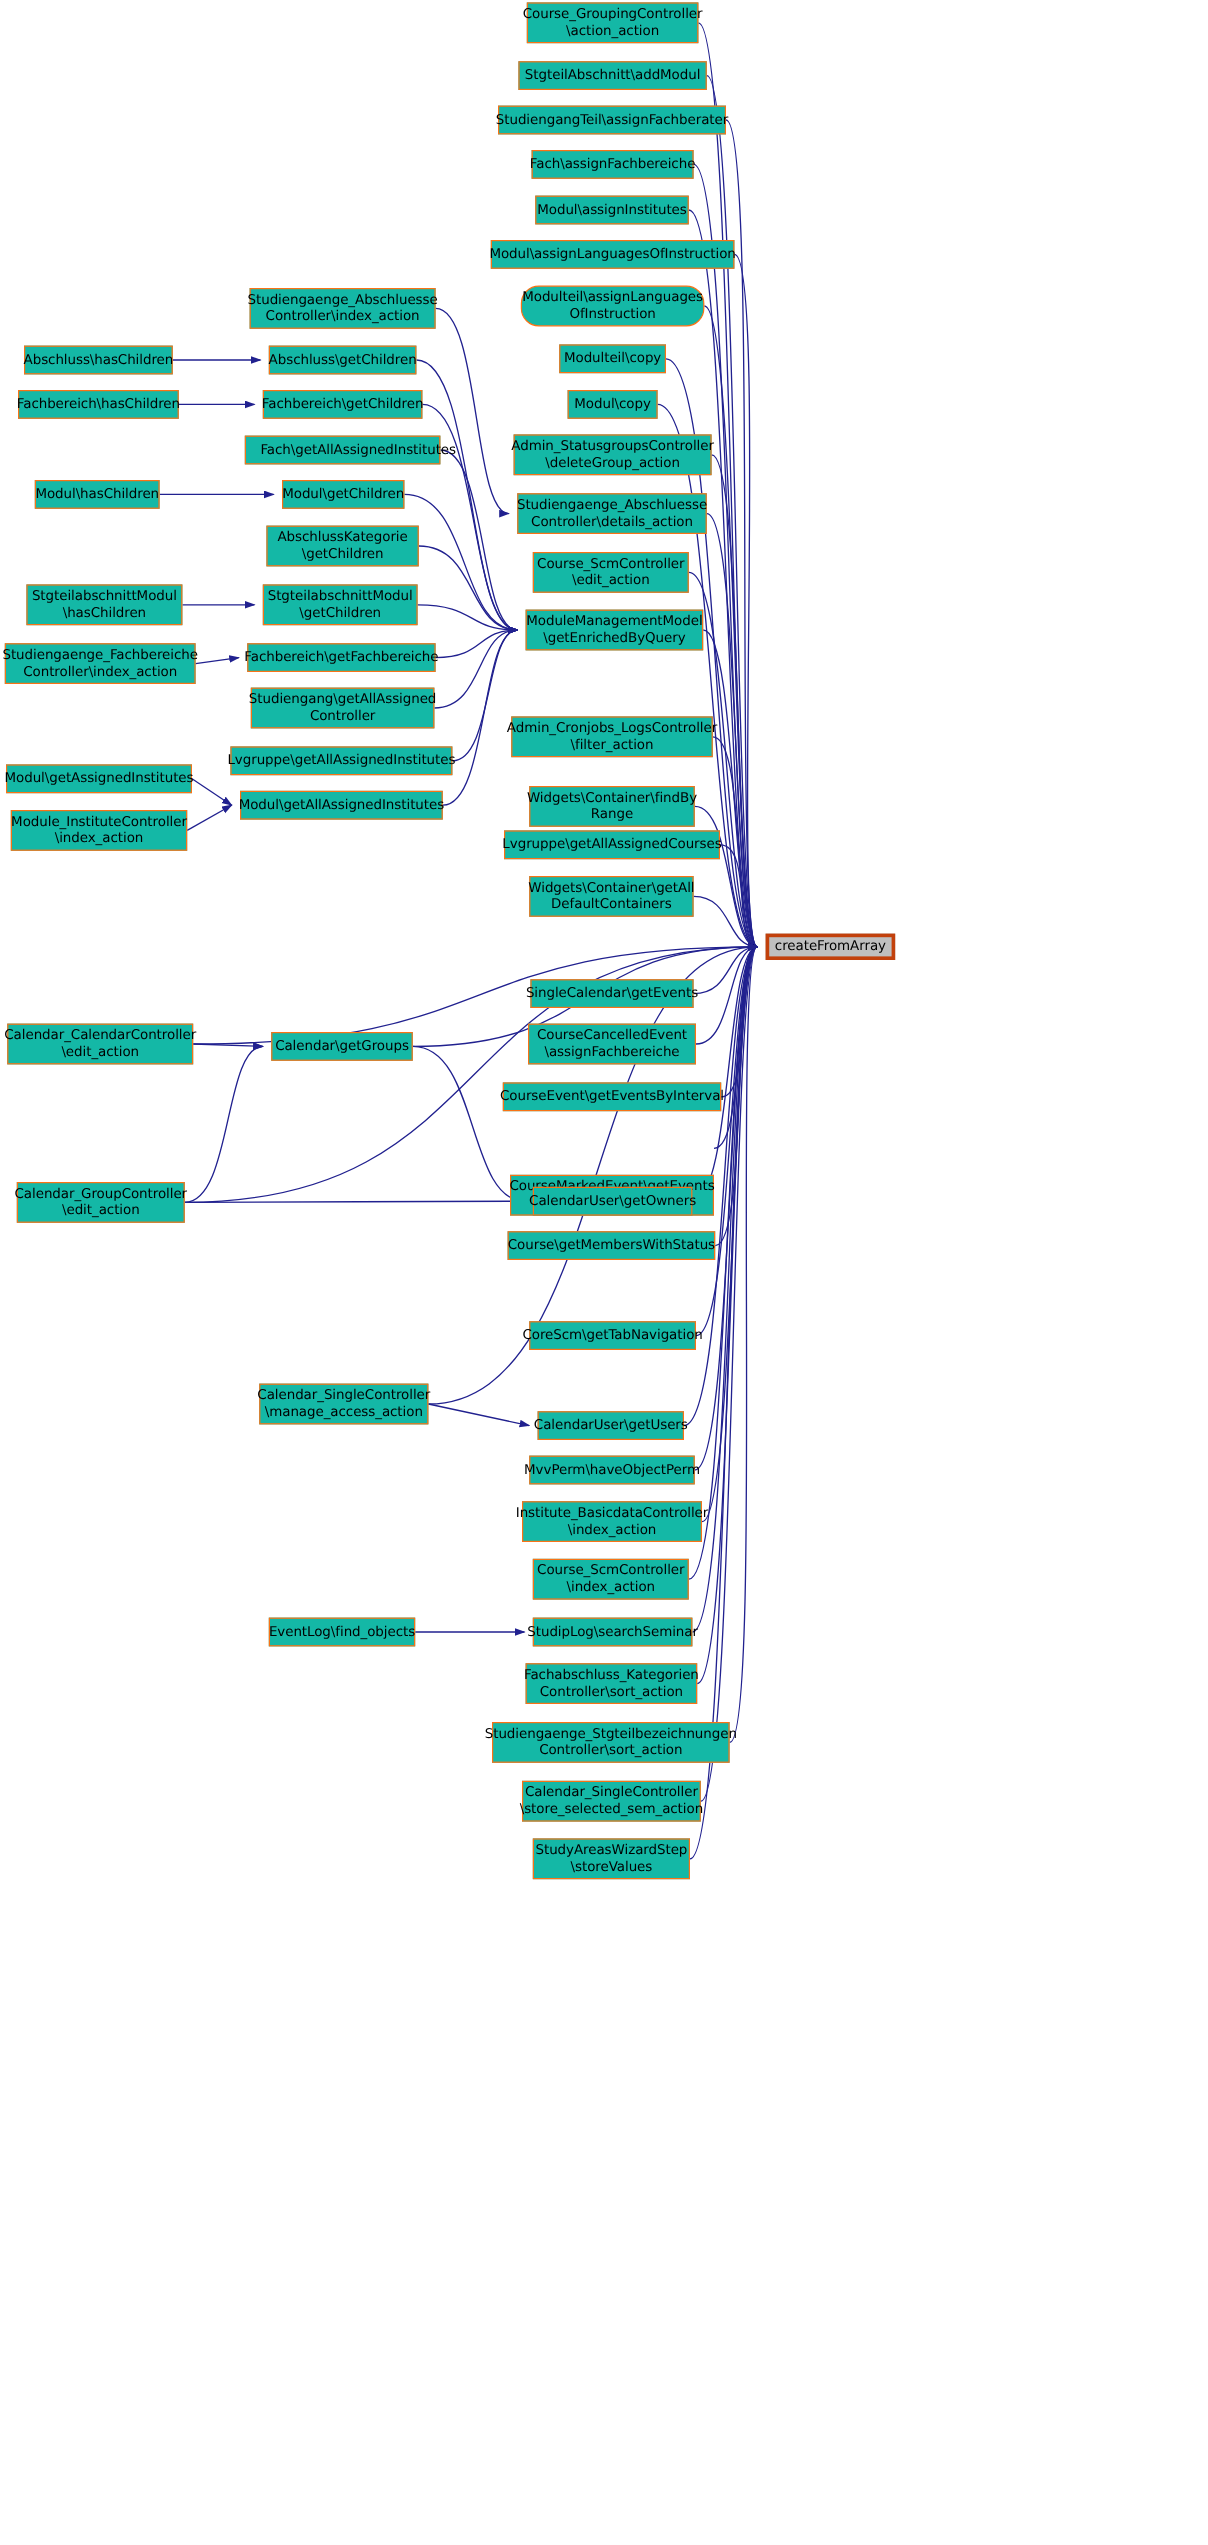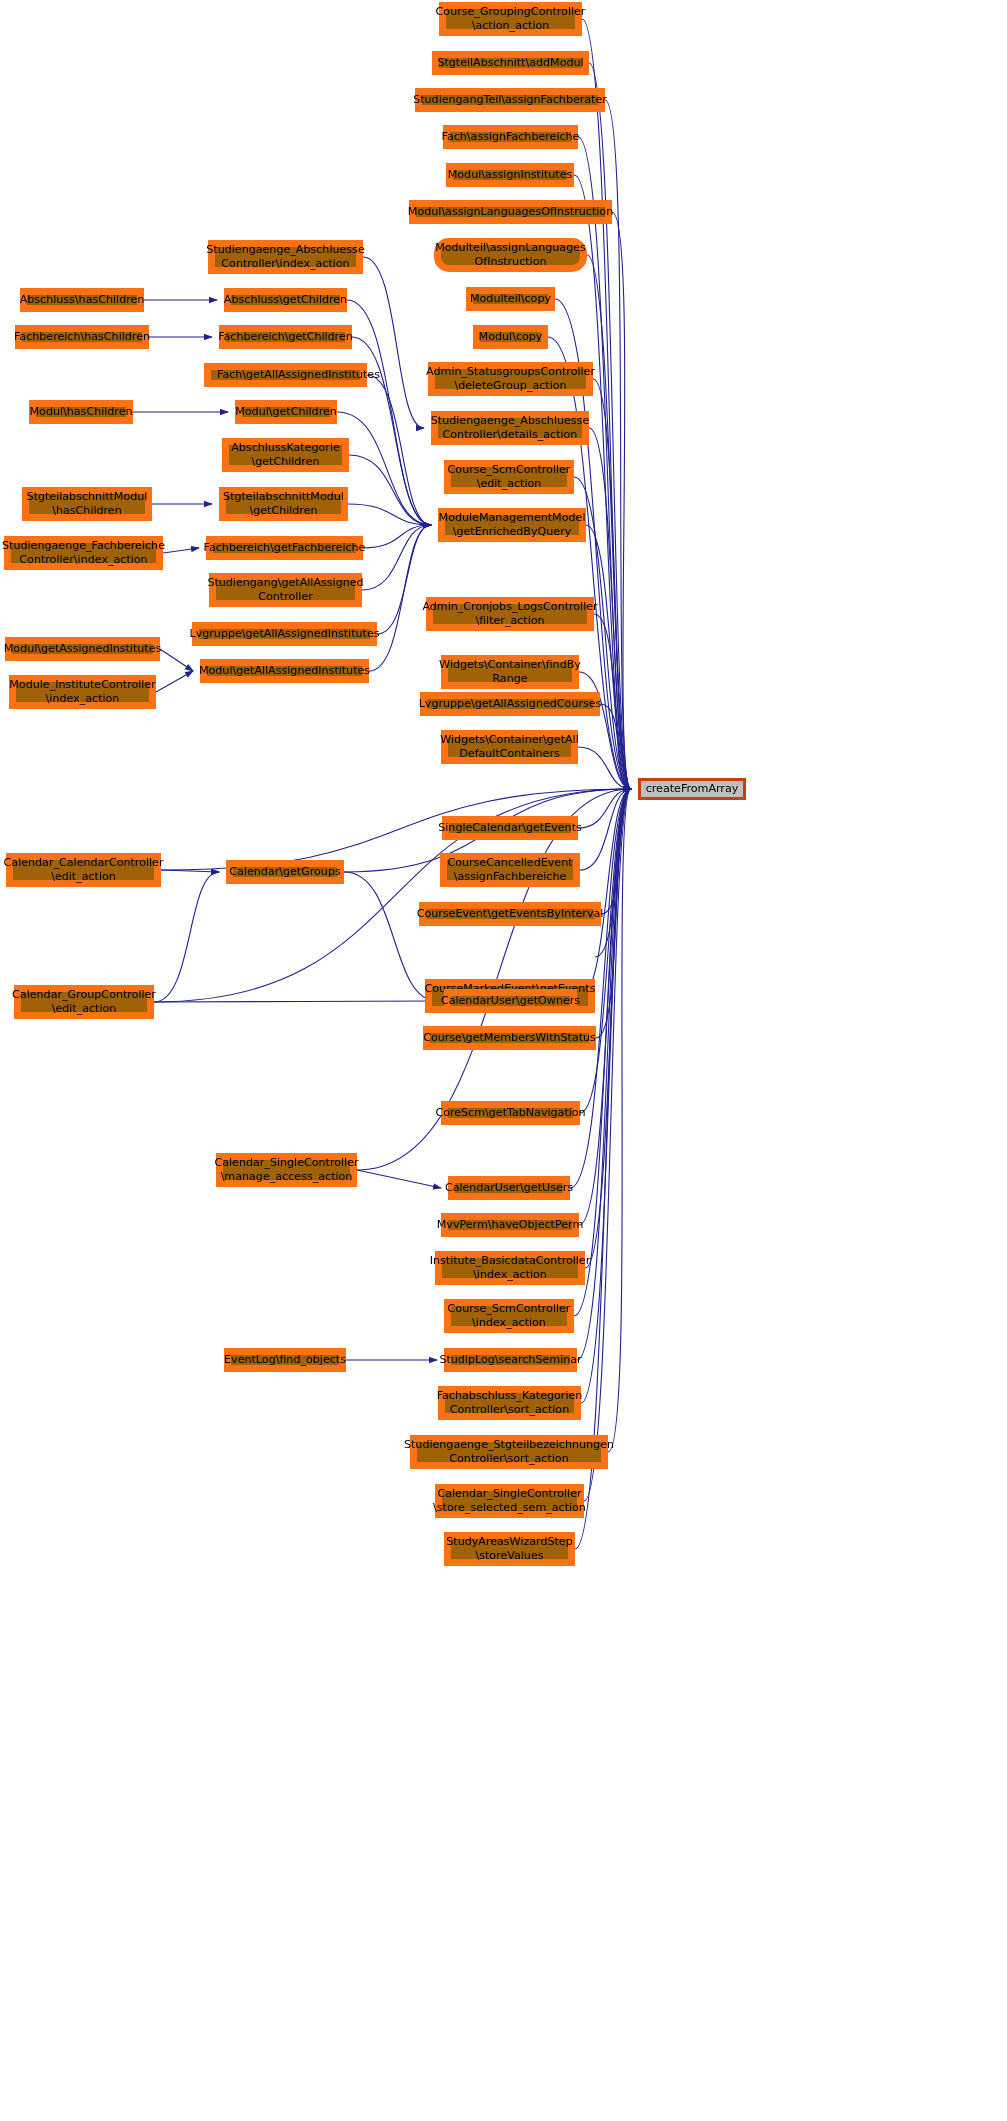--- a/index.html
+++ b/index.html
@@ -2,22 +2,22 @@
 <html><head>
 <meta charset="utf-8">
 <style>
   html,body{margin:0;padding:0;background:#ffffff;}
   body{font-family:"DejaVu Sans","Liberation Sans",sans-serif;}
   #canvas{position:relative;width:1007px;height:2121px;background:#ffffff;overflow:hidden;}
   svg#edges{position:absolute;left:0;top:0;width:1007px;height:2121px;pointer-events:none;}
   .node{
     position:absolute;
     box-sizing:border-box;
-    border:7px solid #f97316;
-    background:#a16207;
+    border:1px solid #f97316;
+    background:#14b8a6;
     color:#000000;
     font-size:11.2px;
     line-height:13.6px;
     display:flex;
     align-items:center;
     justify-content:center;
     text-align:center;
     white-space:pre-line;
     padding:1px 3px;
     letter-spacing:-0.05px;

